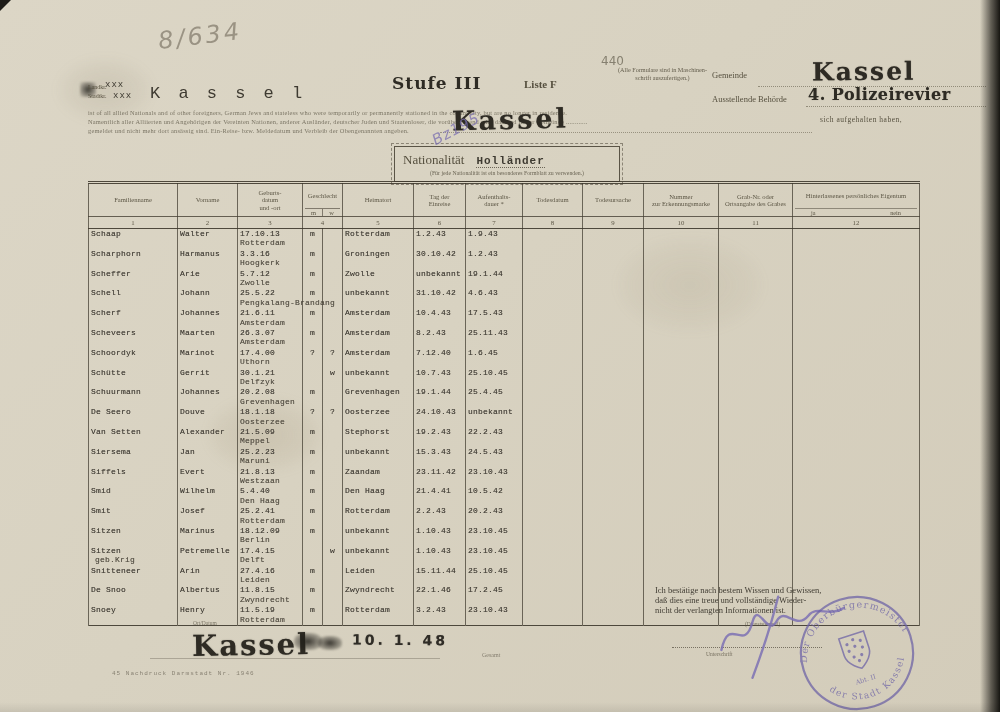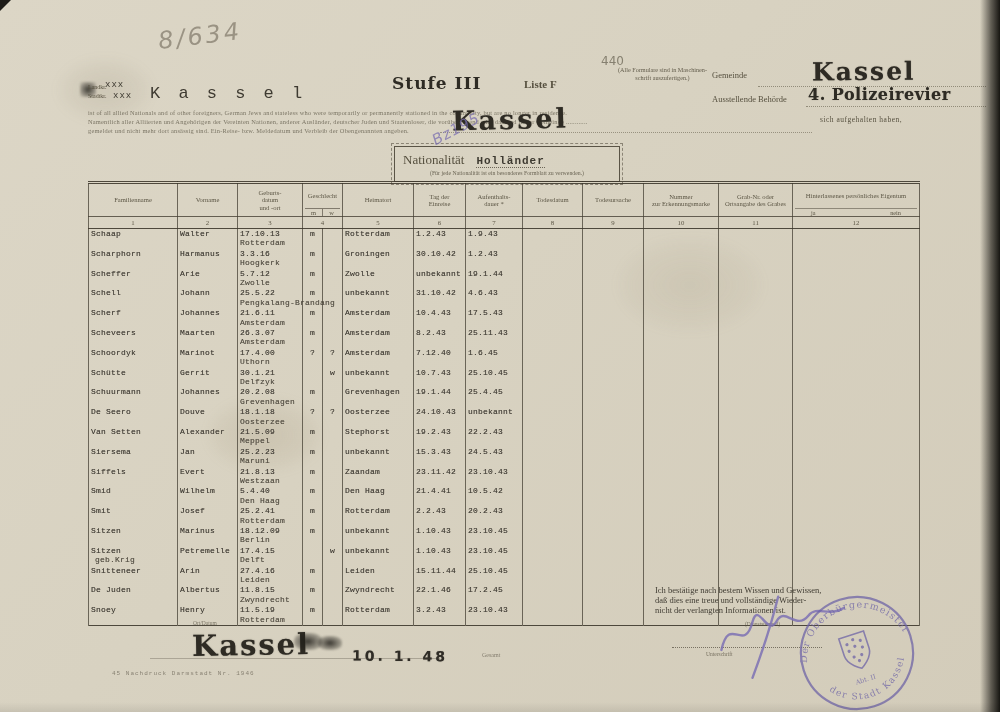--- a/index.html
+++ b/index.html
@@ -76,21 +76,21 @@
   .l2{color:#4b463c;opacity:.92;white-space:nowrap;}
   .c-center{text-align:center;}
   .rn2{padding-left:4px;}
 
   
   #ort-datum{left:193px;top:620px;font-size:5.5px;color:rgba(86,80,64,.7);}
   #kassel-bottom{left:192px;top:628px;font-size:29px;letter-spacing:2px;transform:rotate(-1deg);text-shadow:0 0 1.2px rgba(46,43,36,.5);}
   .blob{background:radial-gradient(#1f1d18,rgba(31,29,24,0));filter:blur(1px);opacity:.85;border-radius:40%;}
   #blob1{left:294px;top:633px;width:28px;height:17px;}
   #blob2{left:318px;top:636px;width:24px;height:14px;}
-  #date-stamp{left:352px;top:632px;font-size:14px;font-family:"DejaVu Sans",sans-serif;font-weight:bold;color:#2f2c26;letter-spacing:3px;transform:rotate(.5deg);text-shadow:0 0 .8px rgba(47,44,38,.5);margin-top:16px;}
+  #date-stamp{left:352px;top:632px;font-size:14px;font-family:"DejaVu Sans",sans-serif;font-weight:bold;color:#2f2c26;letter-spacing:3px;transform:rotate(.5deg);text-shadow:0 0 .8px rgba(47,44,38,.5);}
   #kassel-underline{left:150px;top:658px;width:290px;border-bottom:1px solid rgba(70,64,52,.3);}
   #imprint{left:112px;top:670px;font-size:6px;color:rgba(80,74,60,.6);letter-spacing:1px;}
   #gesamt{left:482px;top:652px;font-size:6px;color:rgba(80,74,60,.6);}
   .cert{left:655px;width:262px;font-size:8.5px;line-height:9.8px;color:#403c33;}
   #cert1{top:586px;}
   #cert2{top:596px;}
   #cert3{top:606px;}
   #dienststempel{left:745px;top:621px;font-size:5.5px;color:rgba(86,80,64,.75);}
   #sig-line{left:672px;top:631px;width:150px;border-bottom:1px dotted rgba(80,74,60,.7);height:16px;}
   #unterschrift{left:706px;top:651px;font-size:5.5px;color:rgba(86,80,64,.75);}
@@ -835,21 +835,21 @@
             <div class="rd2">25.10.45</div>
           </td>
       <td></td>
       <td></td>
       <td></td>
       <td></td>
       <td></td>
     </tr>
         <tr>
       <td>
-            <div class="rn">De Juden</div>
+            <div class="rn">De Snoo</div>
             <div class="l2 rn2"></div>
           </td>
       <td>
             <div class="rv">Albertus</div>
           </td>
       <td>
             <div class="rbd">11.8.15</div>
             <div class="l2 rbp">Zwyndrecht</div>
           </td>
       <td class="c-center">

